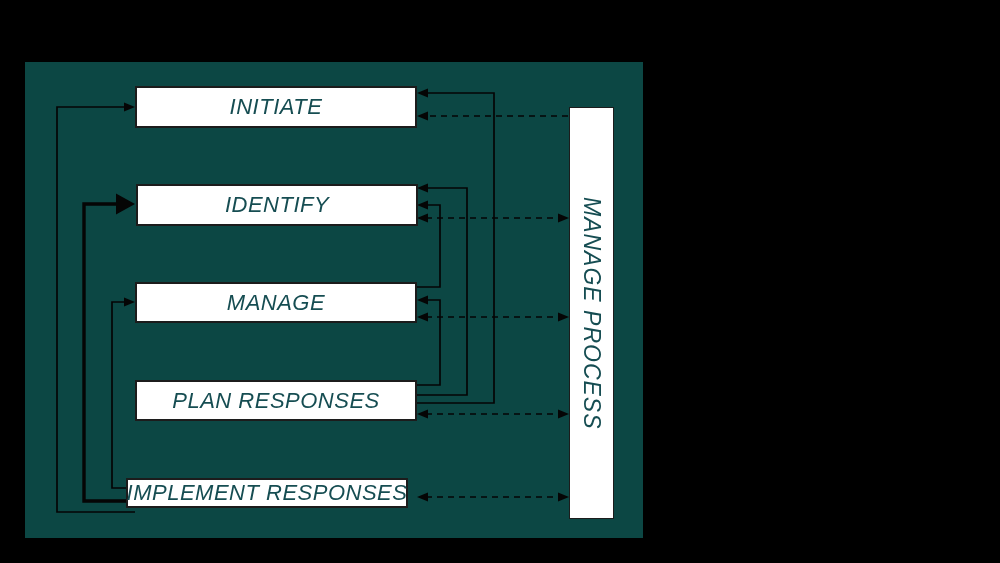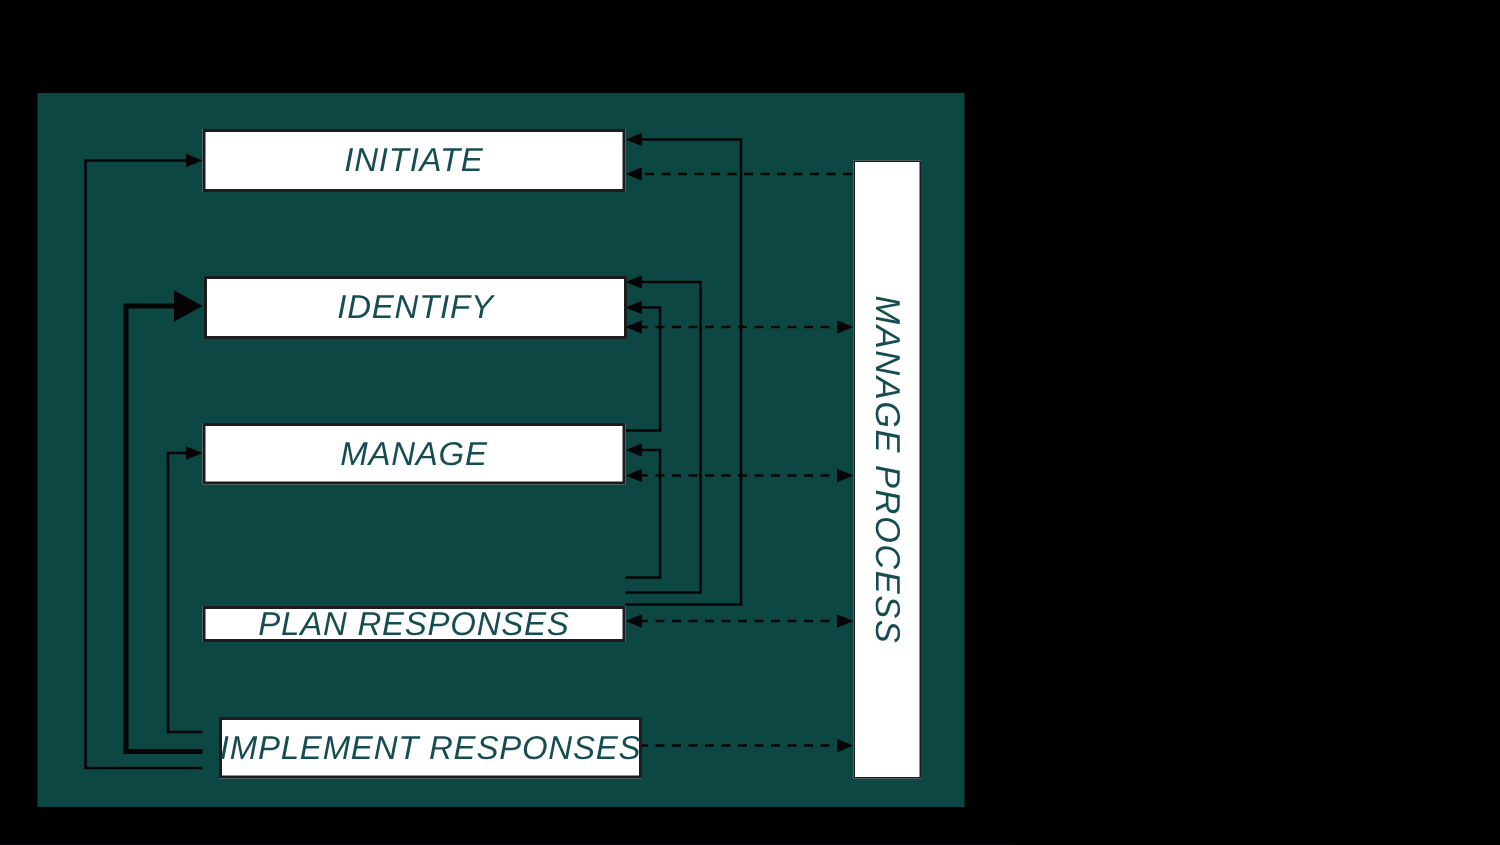--- a/index.html
+++ b/index.html
@@ -49,22 +49,22 @@
     justify-content: center;
     color: var(--node-text);
     font-size: 22px;
     letter-spacing: 0.5px;
     white-space: nowrap;
     font-style: italic;
   }
   .node-initiate  { left: 135px; top:  86px; width: 282px; height: 42px; }
   .node-identify  { left: 136px; top: 184px; width: 282px; height: 42px; }
   .node-assess    { left: 135px; top: 282px; width: 282px; height: 41px; }
-  .node-plan      { left: 135px; top: 380px; width: 282px; height: 24px; margin-top: 24px; }
-  .node-implement { left: 146px; top: 478px; width: 282px; height: 41px; }
+  .node-plan      { left: 135px; top: 380px; width: 282px; height: 41px; }
+  .node-implement { left: 126px; top: 478px; width: 282px; height: 30px; }
   .node-manage    { left: 569px; top: 107px; width: 45px;  height: 412px; border-width: 1.5px; font-size: 23px; }
   .node-manage .vlabel {
     writing-mode: vertical-rl;
     letter-spacing: 1px;
   }
 </style>
 </head>
 <body>
 
 <div class="stage">

